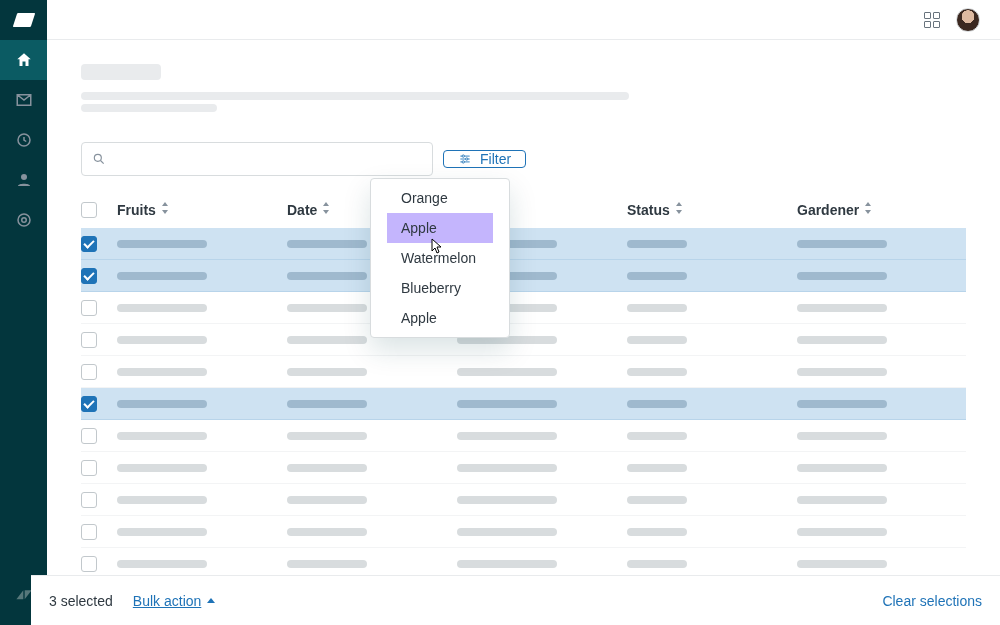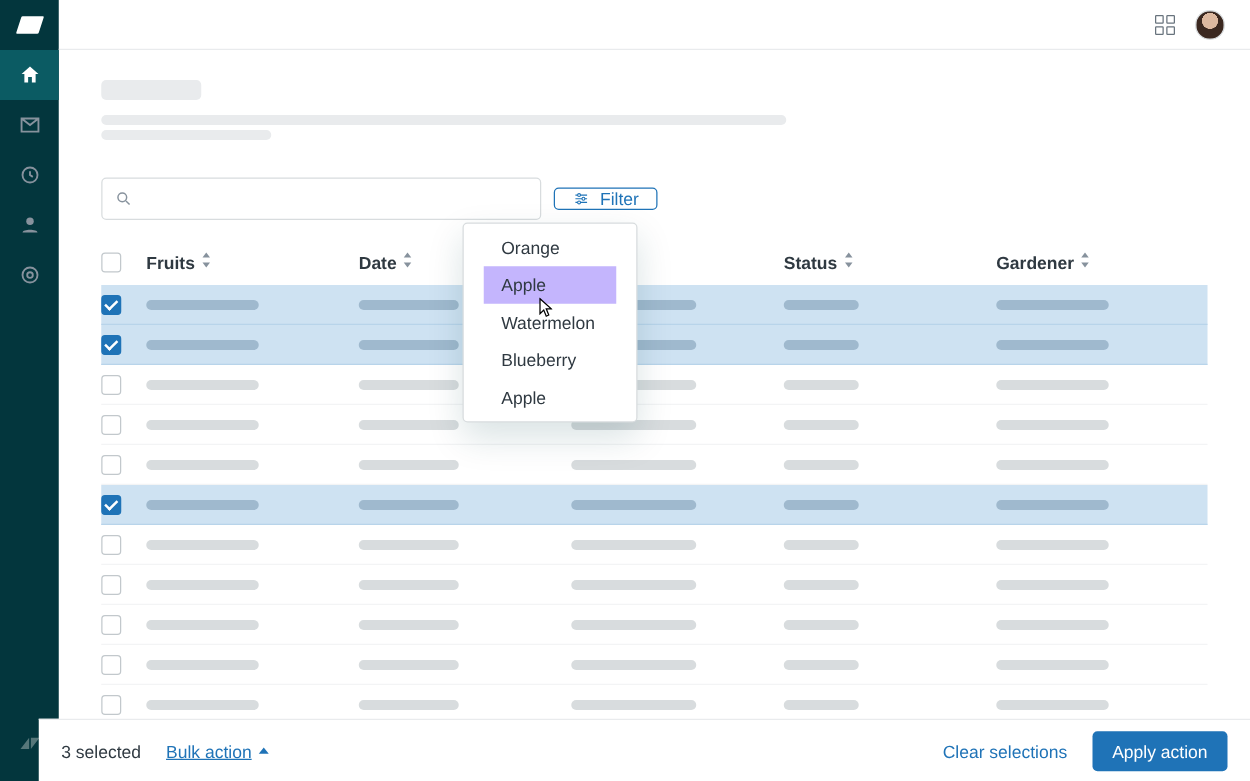--- a/index.html
+++ b/index.html
@@ -415,14 +415,13 @@
 </svg>
 
 <div class="actionbar">
   <span class="selected-count">3 selected</span>
   <span class="bulk-action">
     <span>Bulk action</span>
     <span class="chevron-up"></span>
   </span>
   <span class="spacer"></span>
   <span class="link-btn">Clear selections</span>
-  <button class="primary-btn">Apply action</button>
 </div>
 
 </body></html>

